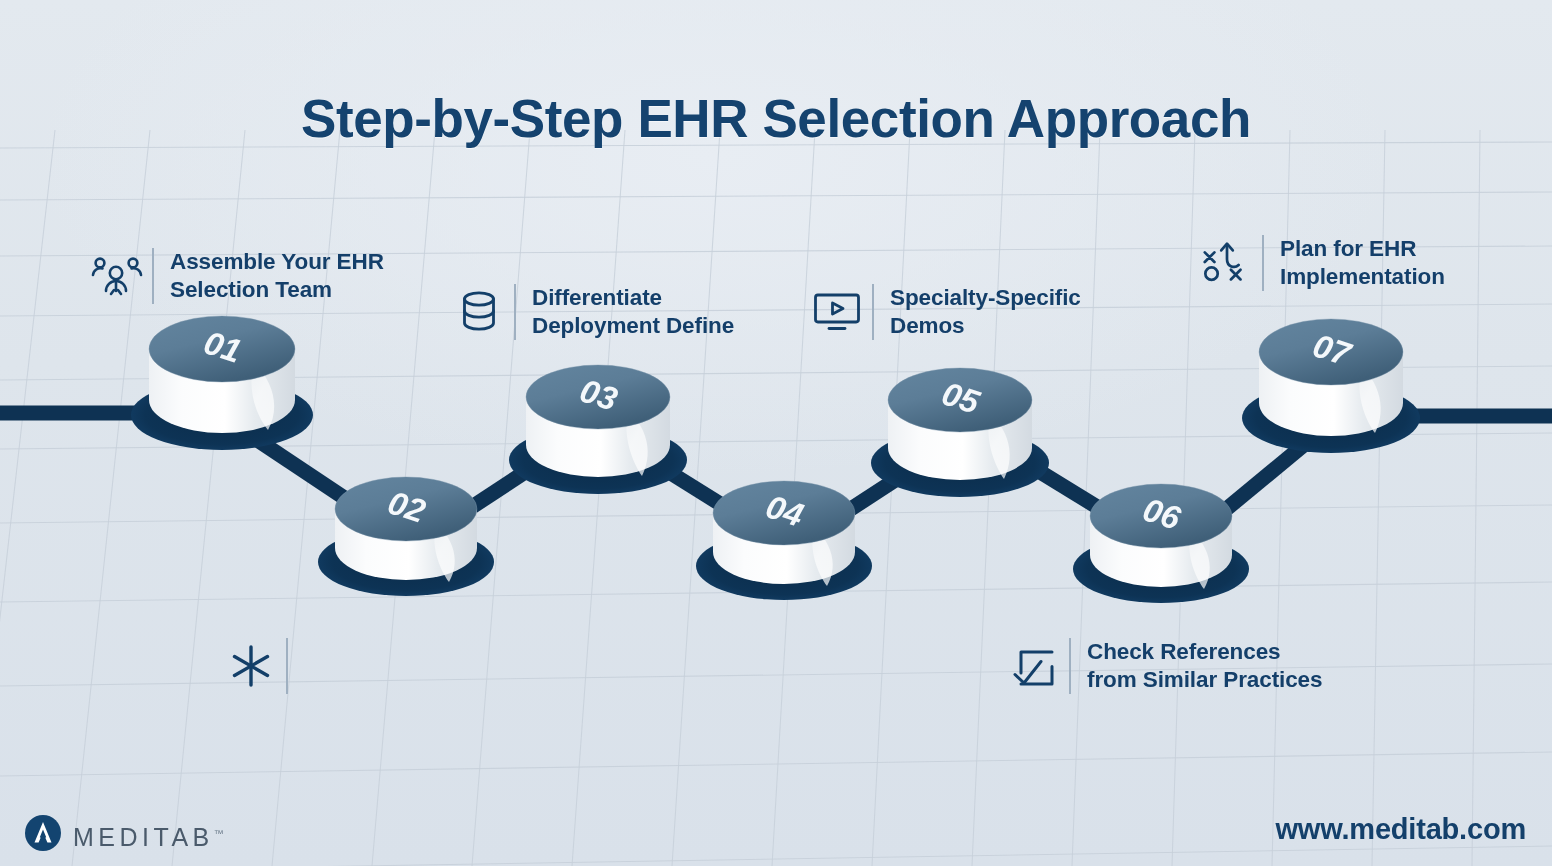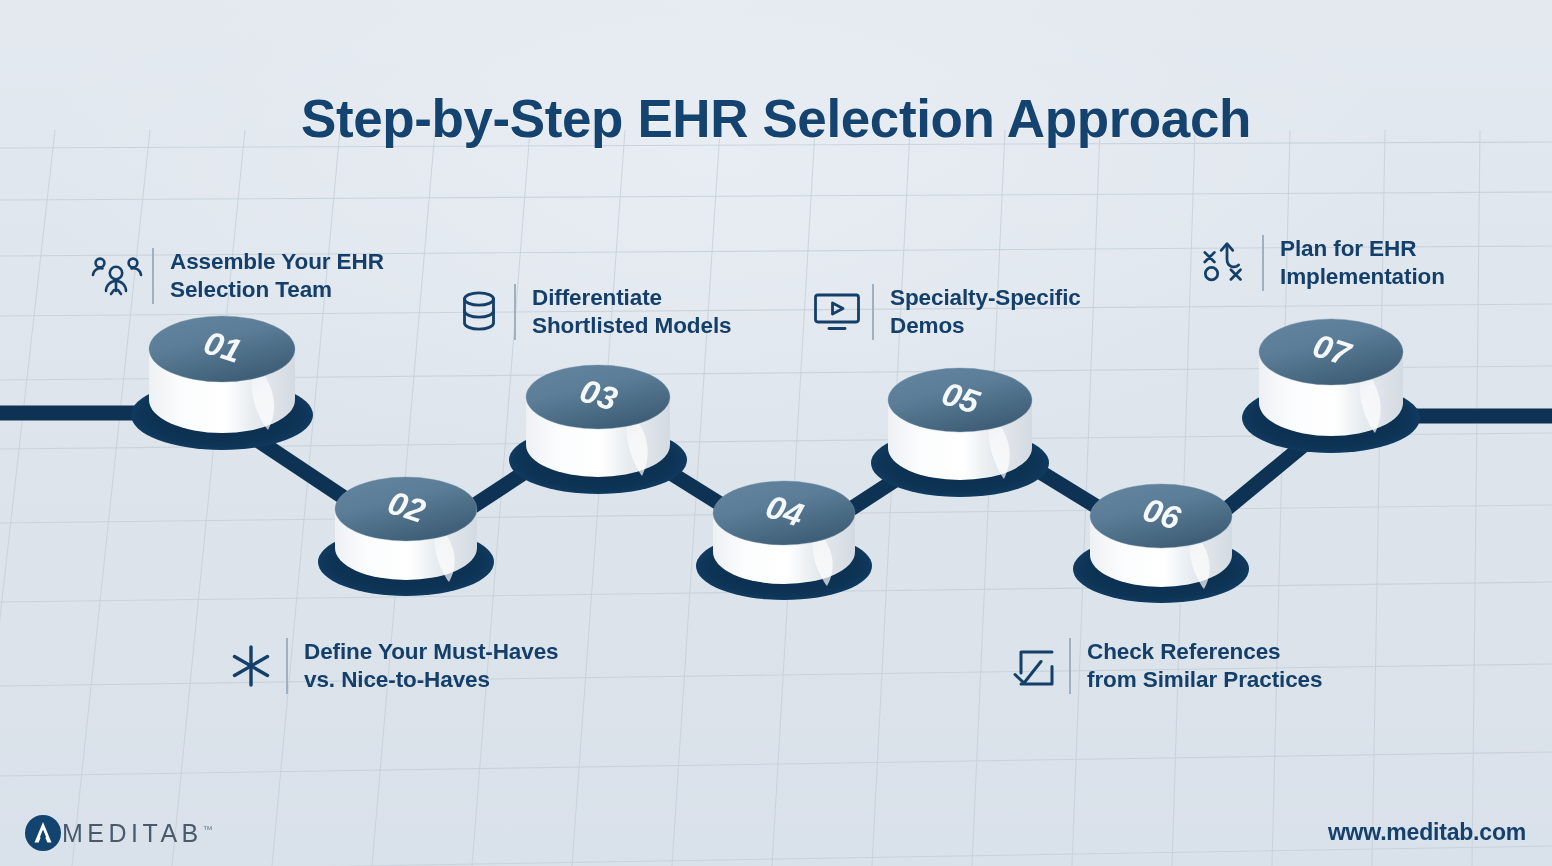--- a/index.html
+++ b/index.html
@@ -64,42 +64,42 @@
     font-weight: bold;
     line-height: 1.26;
     color: #143f6a;
     white-space: pre-line;
     letter-spacing: -0.1px;
   }
   
   #footer-logo {
     position: absolute;
     left: 24px; bottom: 14px;
-    display: flex; align-items: center; 
+    display: flex; align-items: flex-end; gap: 11px;
   }
   #logo-mark {
     width: 38px; height: 38px; flex: 0 0 38px;
   }
   #logo-word {
     font-size: 25px;
     letter-spacing: 4.5px;
     color: #4a5a6b;
     font-weight: 400;
     position: relative;
   }
   #logo-tm {
     font-size: 10px;
     letter-spacing: 0;
     vertical-align: super;
     color: #6b7b8b;
   }
   #footer-url {
     position: absolute;
     right: 26px; bottom: 20px;
-    font-size: 23px;
+    font-size: 29px;
     font-weight: bold;
     color: #14406b;
     letter-spacing: -0.2px;
   }
 </style>
 </head>
 <body>
 
 <div id="stage">
 
@@ -273,35 +273,33 @@
 
   <div class="label-block" style="left:222px; top:637px;">
     <span class="label-icon">
       <svg width="46" height="46" viewBox="0 0 46 46" stroke="#133f69" stroke-width="3.4" stroke-linecap="round">
         <line x1="23" y1="4" x2="23" y2="42"></line>
         <line x1="6.5" y1="13.5" x2="39.5" y2="32.5"></line>
         <line x1="6.5" y1="32.5" x2="39.5" y2="13.5"></line>
       </svg>
     </span>
     <span class="label-divider"></span>
-    <span class="label-text">Define Your Must-Haves
-vs. Nice-to-Haves</span>
   </div>
 
   <div class="label-block" style="left:450px; top:283px;">
     <span class="label-icon">
       <svg width="40" height="46" viewBox="0 0 40 46" fill="none" stroke="#133f69" stroke-width="2.8" stroke-linecap="round" stroke-linejoin="round">
         <ellipse cx="20" cy="10" rx="14.5" ry="6.2"></ellipse>
         <path d="M5.5 10 v12 a14.5 6.2 0 0 0 29 0 v-12"></path>
         <path d="M5.5 22 v12 a14.5 6.2 0 0 0 29 0 v-12"></path>
       </svg>
     </span>
     <span class="label-divider"></span>
     <span class="label-text">Differentiate
-Shortlisted Models</span>
+Deployment Define</span>
   </div>
 
 
   <div class="label-block" style="left:1005px; top:637px;">
     <span class="label-icon">
       <svg width="46" height="46" viewBox="0 0 46 46" fill="none" stroke="#133f69" stroke-width="3" stroke-linecap="round" stroke-linejoin="round">
         <path d="M41 23.5 V41 H10"></path>
         <path d="M41 9 H10 V30"></path>
         <path d="M4 31.5 L13 40 L30 18.5"></path>
       </svg>

